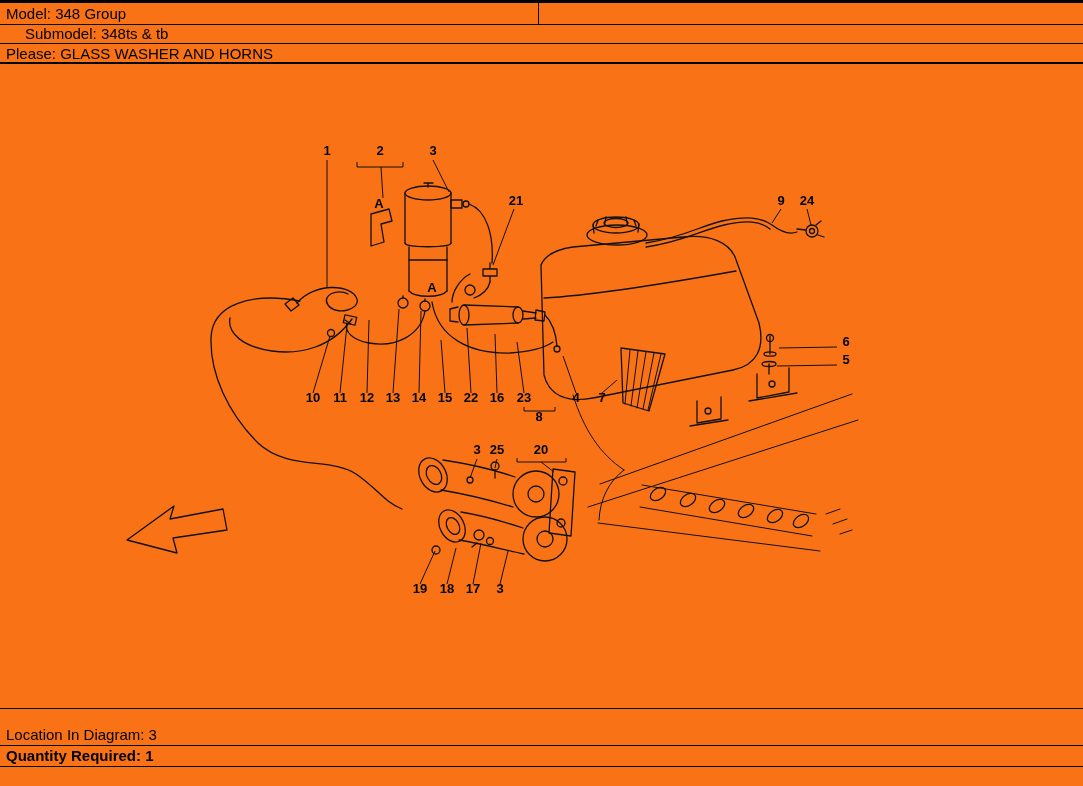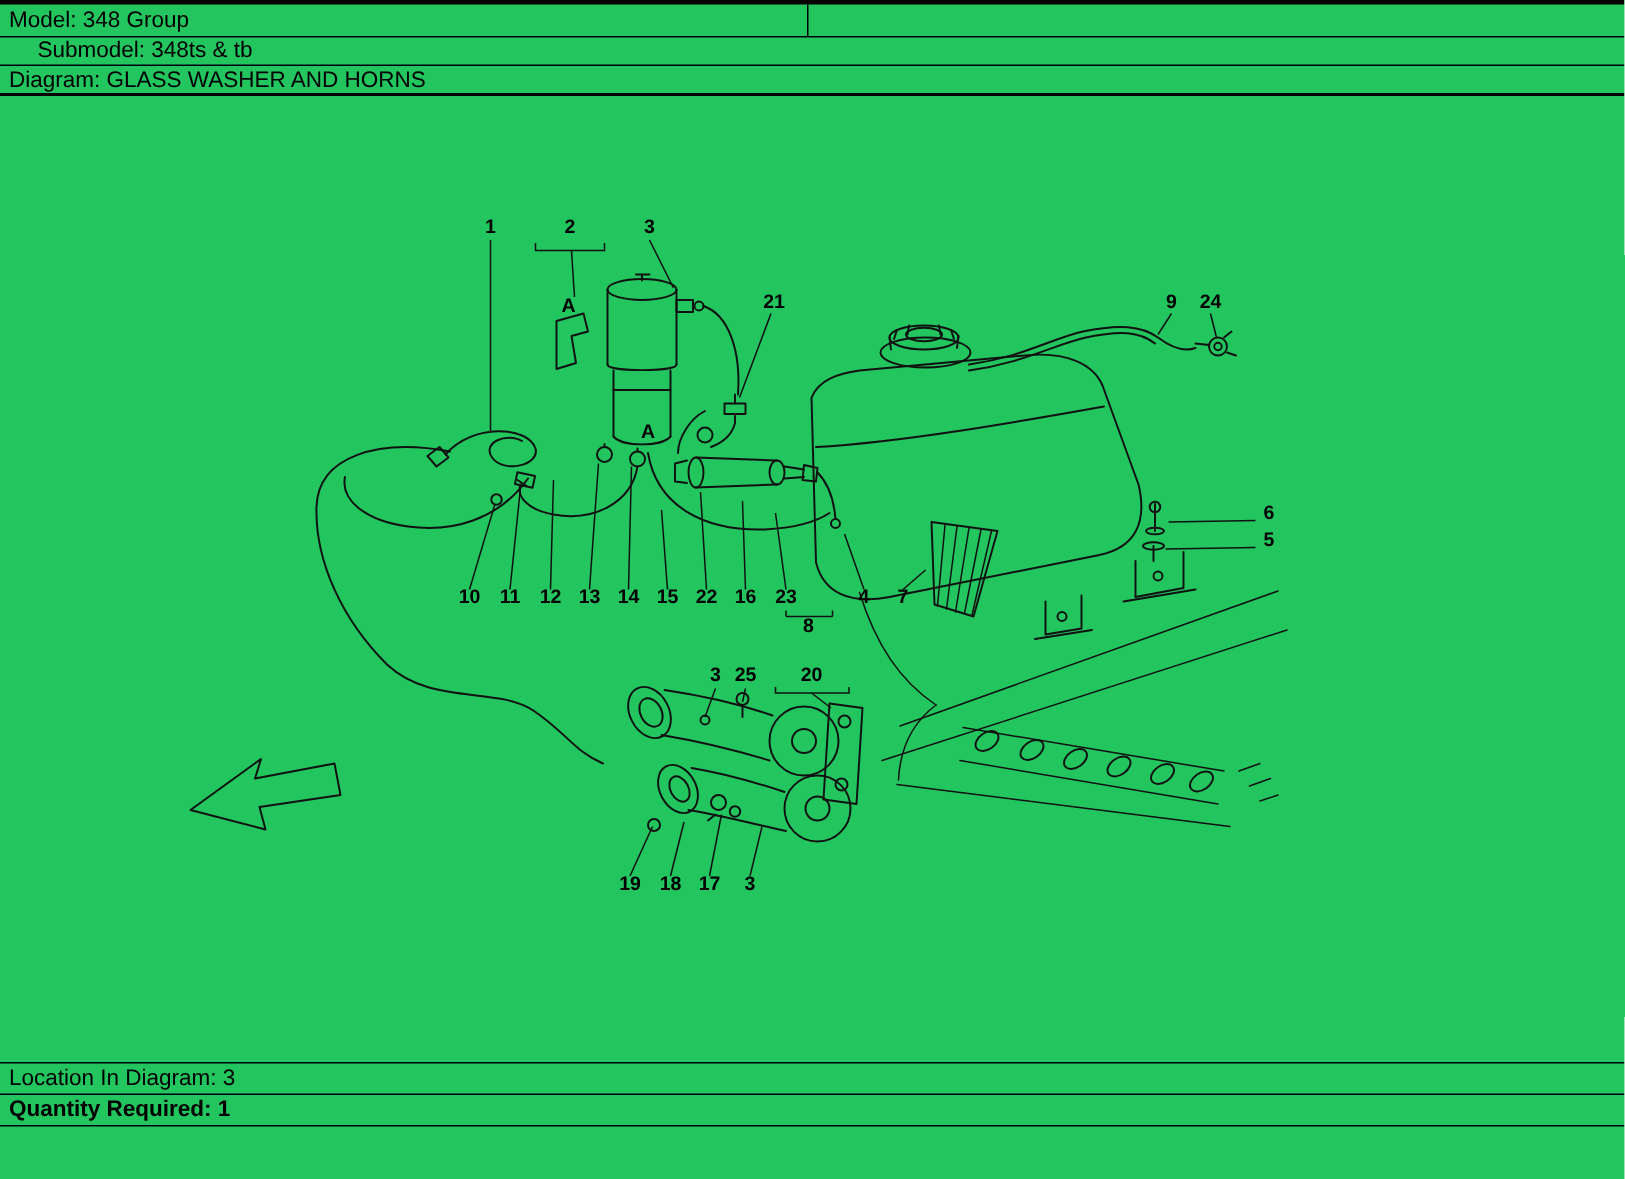--- a/index.html
+++ b/index.html
@@ -1,31 +1,31 @@
 <!DOCTYPE html>
 <html><head>
 <meta charset="utf-8">
 <style>
   html,body{margin:0;padding:0;background:#fff;}
   .page{
-    width:1083px;height:786px;background:#22c55e;position:relative;
+    width:1083px;height:786px;background:#f97316;position:relative;
     font-family:"Liberation Sans", sans-serif;color:#000;overflow:hidden;
     box-sizing:border-box;
   }
   header{border-top:3px solid #000;}
   .hrow{position:relative;border-bottom:1px solid #000;font-size:15px;padding-left:6px;box-sizing:border-box;}
   .hrow.row1{height:22px;line-height:21px;}
   .hrow.row2{height:19px;line-height:18px;padding-left:25px;}
   .hrow.row3{height:20px;line-height:19px;border-bottom-width:2px;}
   .vdiv{position:absolute;left:538px;top:0;width:1px;height:100%;background:#000;}
   .diagram-area{position:relative;height:644px;}
   .diagram-area svg{position:absolute;left:0;top:0;}
   footer{border-top:1px solid #000;}
   .frow{border-bottom:1px solid #000;font-size:15px;padding-left:6px;box-sizing:border-box;}
-  .frow.loc{height:21px;line-height:20px;}
+  .frow.loc{height:21px;line-height:20px;margin-top:16px;}
   .frow.qty{height:21px;line-height:20px;font-weight:bold;}
   .frow.note{height:26px;line-height:24px;border-bottom:4px solid #000;}
   
   .p{fill:none;stroke:#111;stroke-width:1.3;stroke-linecap:round;stroke-linejoin:round;}
   .thin{stroke-width:1;}
   .leader{fill:none;stroke:#111;stroke-width:1;}
   .callout{font-family:"Liberation Sans",sans-serif;font-size:13px;font-weight:bold;fill:#000;text-anchor:middle;}
   .letter{font-family:"Liberation Sans",sans-serif;font-size:13px;font-weight:bold;fill:#000;text-anchor:middle;}
 </style>
 </head>
@@ -35,21 +35,21 @@
 
   <header>
     <div class="hrow row1">
       <span>Model: 348 Group</span>
       <div class="vdiv"></div>
     </div>
     <div class="hrow row2">
       <span>Submodel: 348ts &amp; tb</span>
     </div>
     <div class="hrow row3">
-      <span>Diagram: GLASS WASHER AND HORNS</span>
+      <span>Please: GLASS WASHER AND HORNS</span>
     </div>
   </header>
 
   <main class="diagram-area">
     <svg width="1083" height="644" viewBox="0 62 1083 644" xmlns="http://www.w3.org/2000/svg">
 
       <g class="p">
 
         <g>
           <ellipse cx="428" cy="191" rx="23" ry="7"></ellipse>

